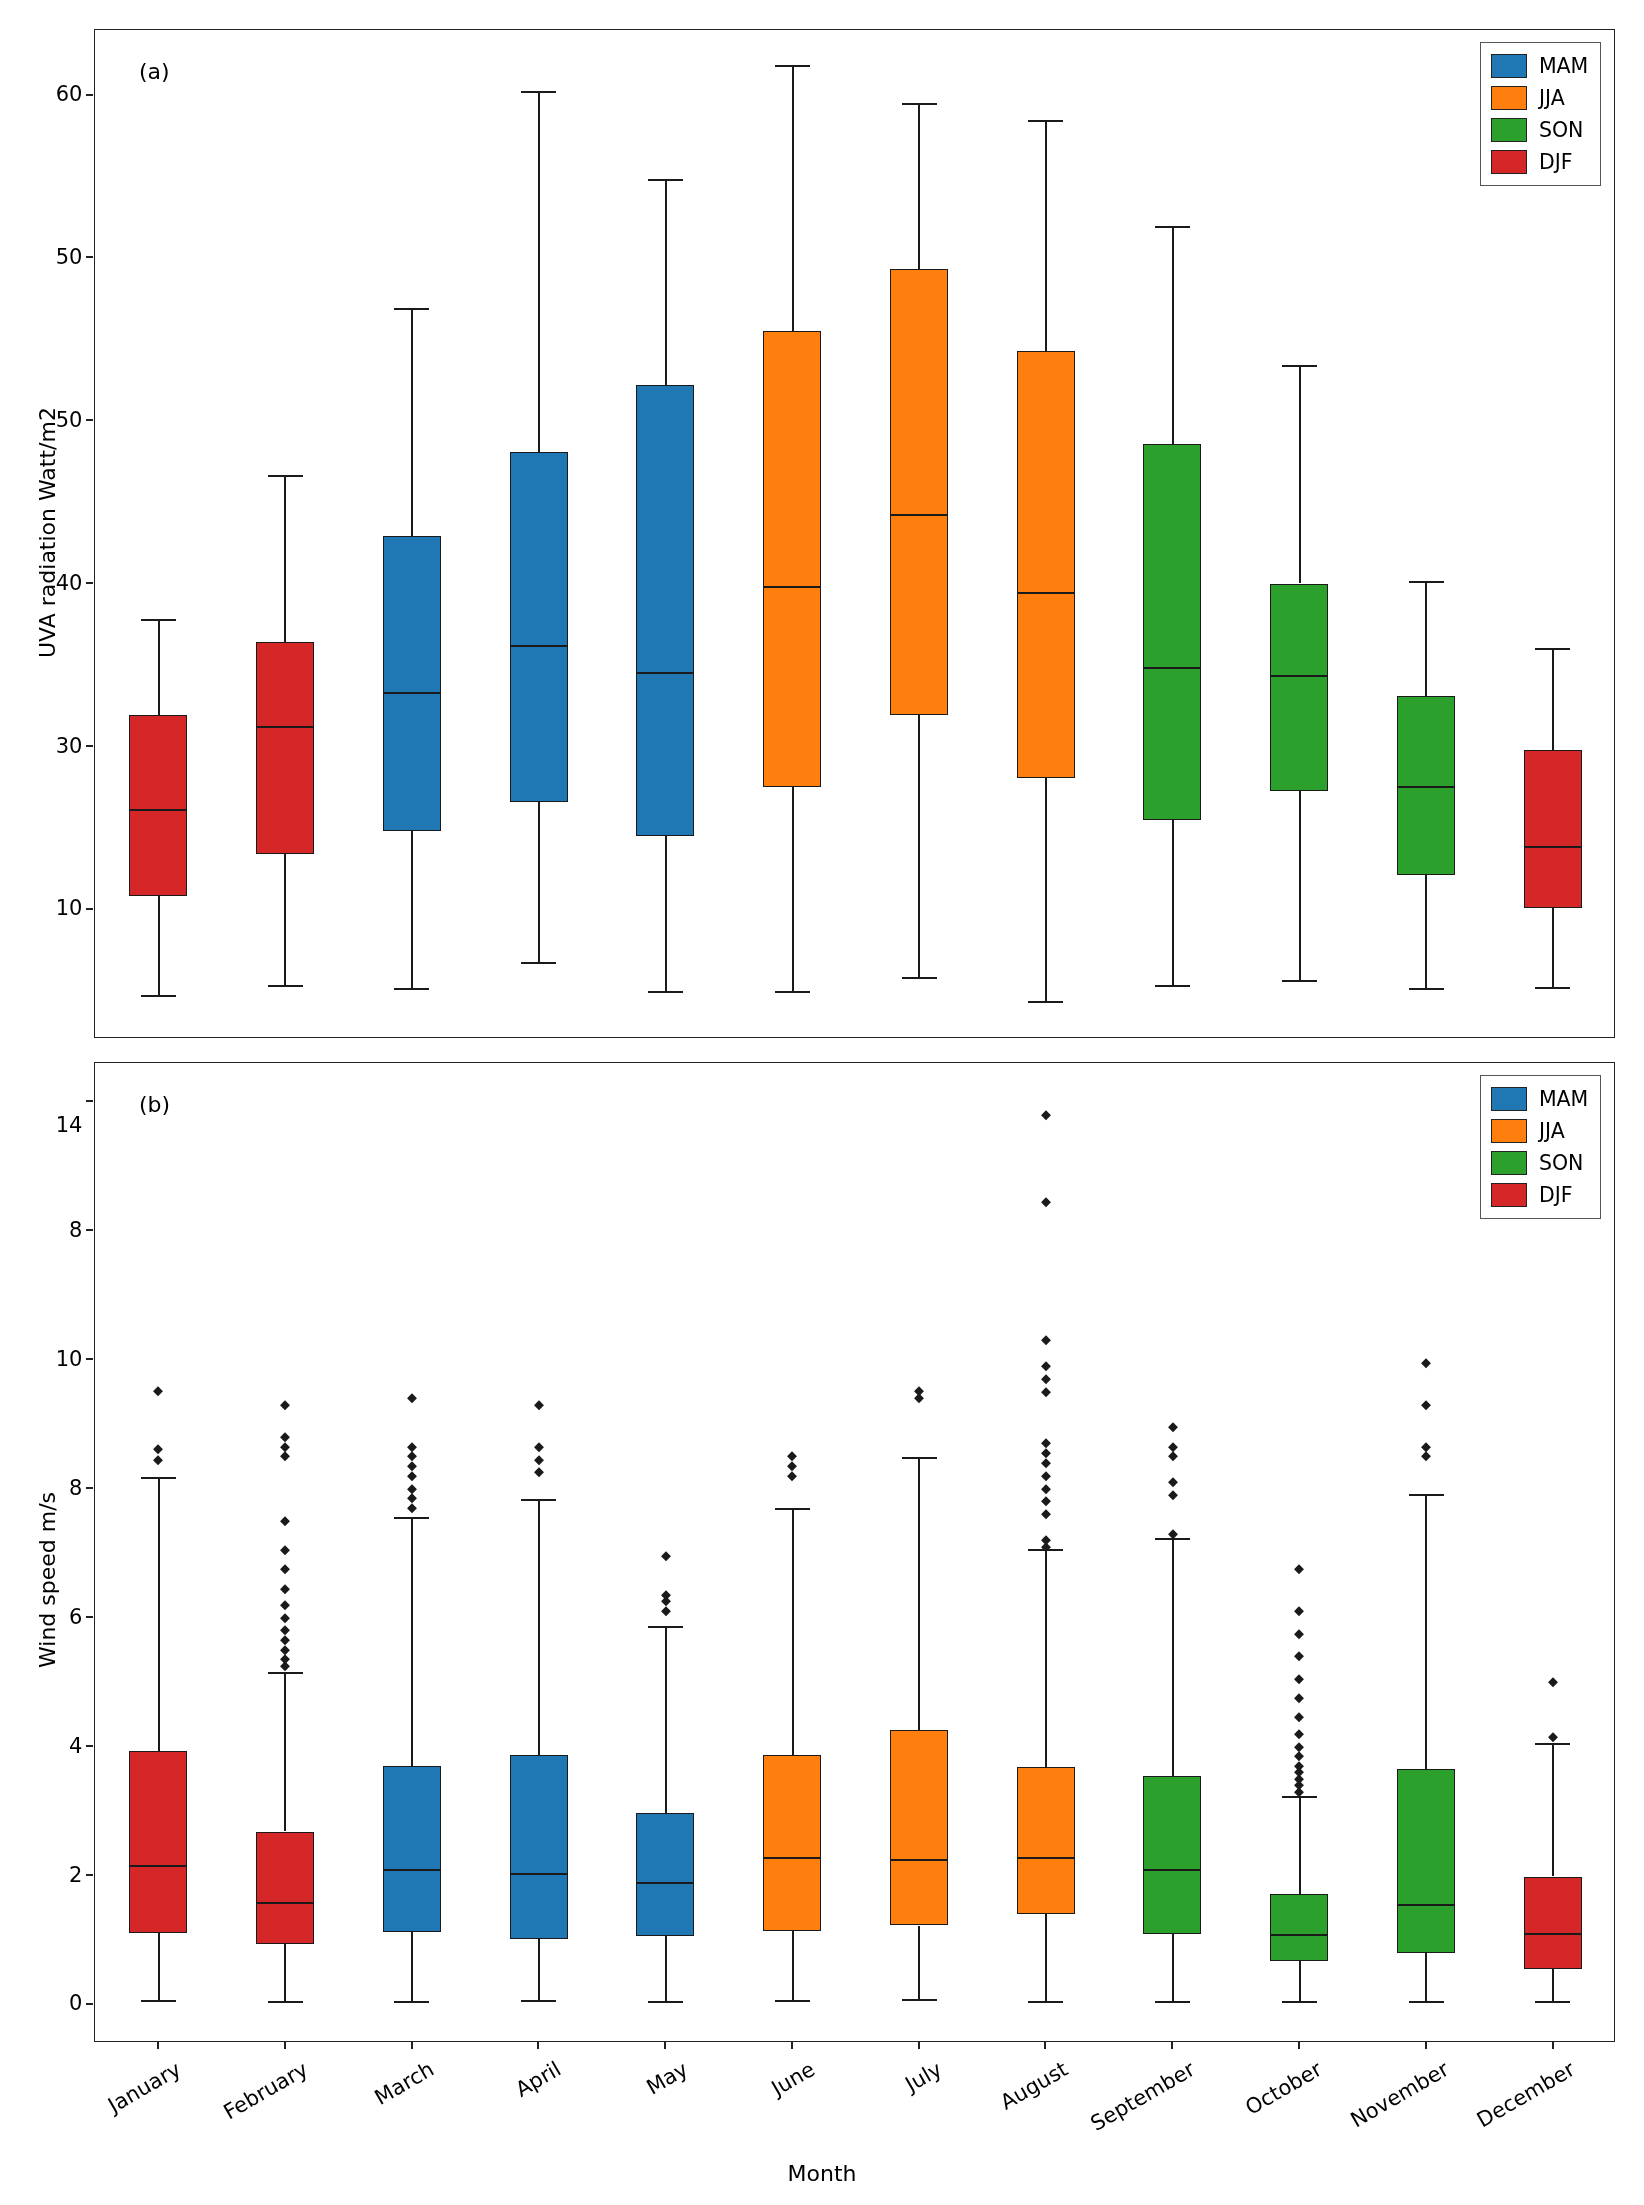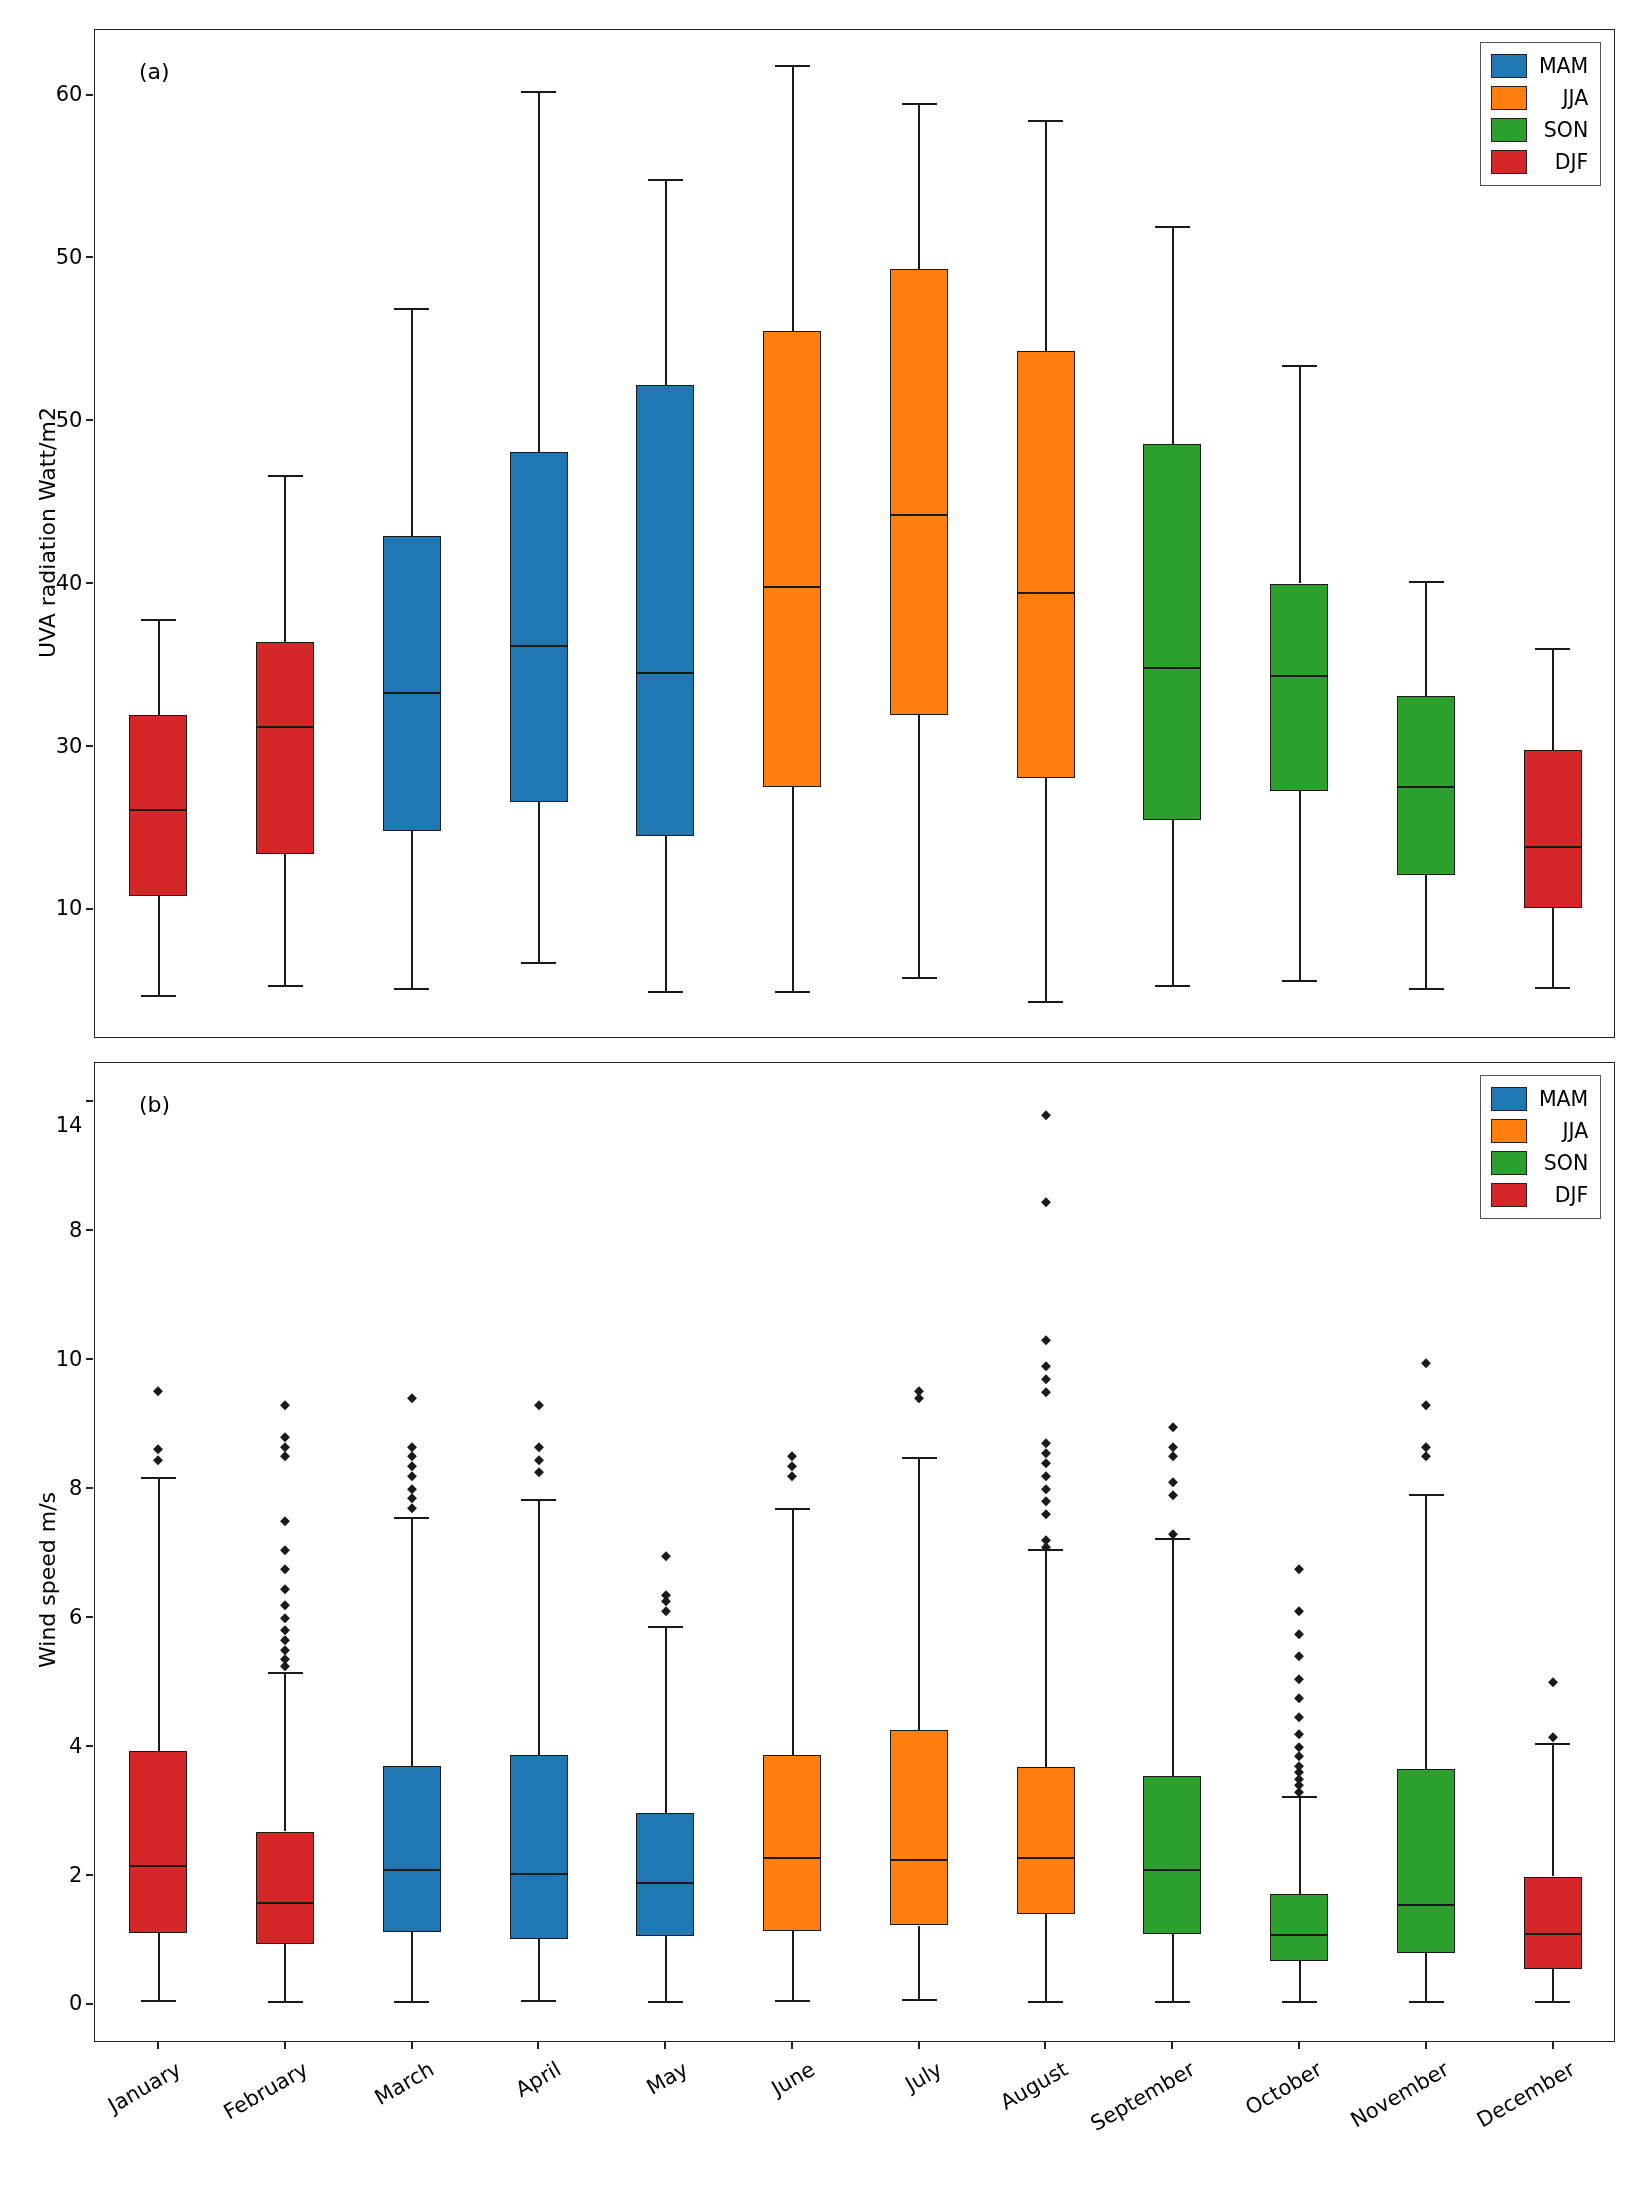--- a/index.html
+++ b/index.html
@@ -107,21 +107,20 @@
     position: absolute;
     border: 1.1px solid #555;
     background: #ffffff;
     padding: 7.3px 11.7px 7.3px 10.2px;
     box-sizing: border-box;
   }
   .legend-row {
     display: flex;
     align-items: center;
     height: 32px;
-    justify-content: space-between;
   }
   .legend-swatch {
     width: 34px;
     height: 22px;
     border: 1.1px solid #222;
     margin-right: 11.7px;
   }
   .legend-text {
     font-size: 20.5px;
   }
@@ -534,15 +533,16 @@
       <div class="tickmark" style="width: 1.5px; height: 7.3px; left: 1044px; top: 2042px;"></div>
       <div class="xtick" style="left: 1041px; width: 146px; top: 2057px;">September</div>
       <div class="tickmark" style="width: 1.5px; height: 7.3px; left: 1171px; top: 2042px;"></div>
       <div class="xtick" style="left: 1168px; width: 146px; top: 2057px;">October</div>
       <div class="tickmark" style="width: 1.5px; height: 7.3px; left: 1298px; top: 2042px;"></div>
       <div class="xtick" style="left: 1295px; width: 146px; top: 2057px;">November</div>
       <div class="tickmark" style="width: 1.5px; height: 7.3px; left: 1425px; top: 2042px;"></div>
       <div class="xtick" style="left: 1421px; width: 146px; top: 2057px;">December</div>
       <div class="tickmark" style="width: 1.5px; height: 7.3px; left: 1552px; top: 2042px;"></div>
     </div>
+  <div id="xaxis-label">Month</div>
 
 </div>
 
 
 </body></html>

